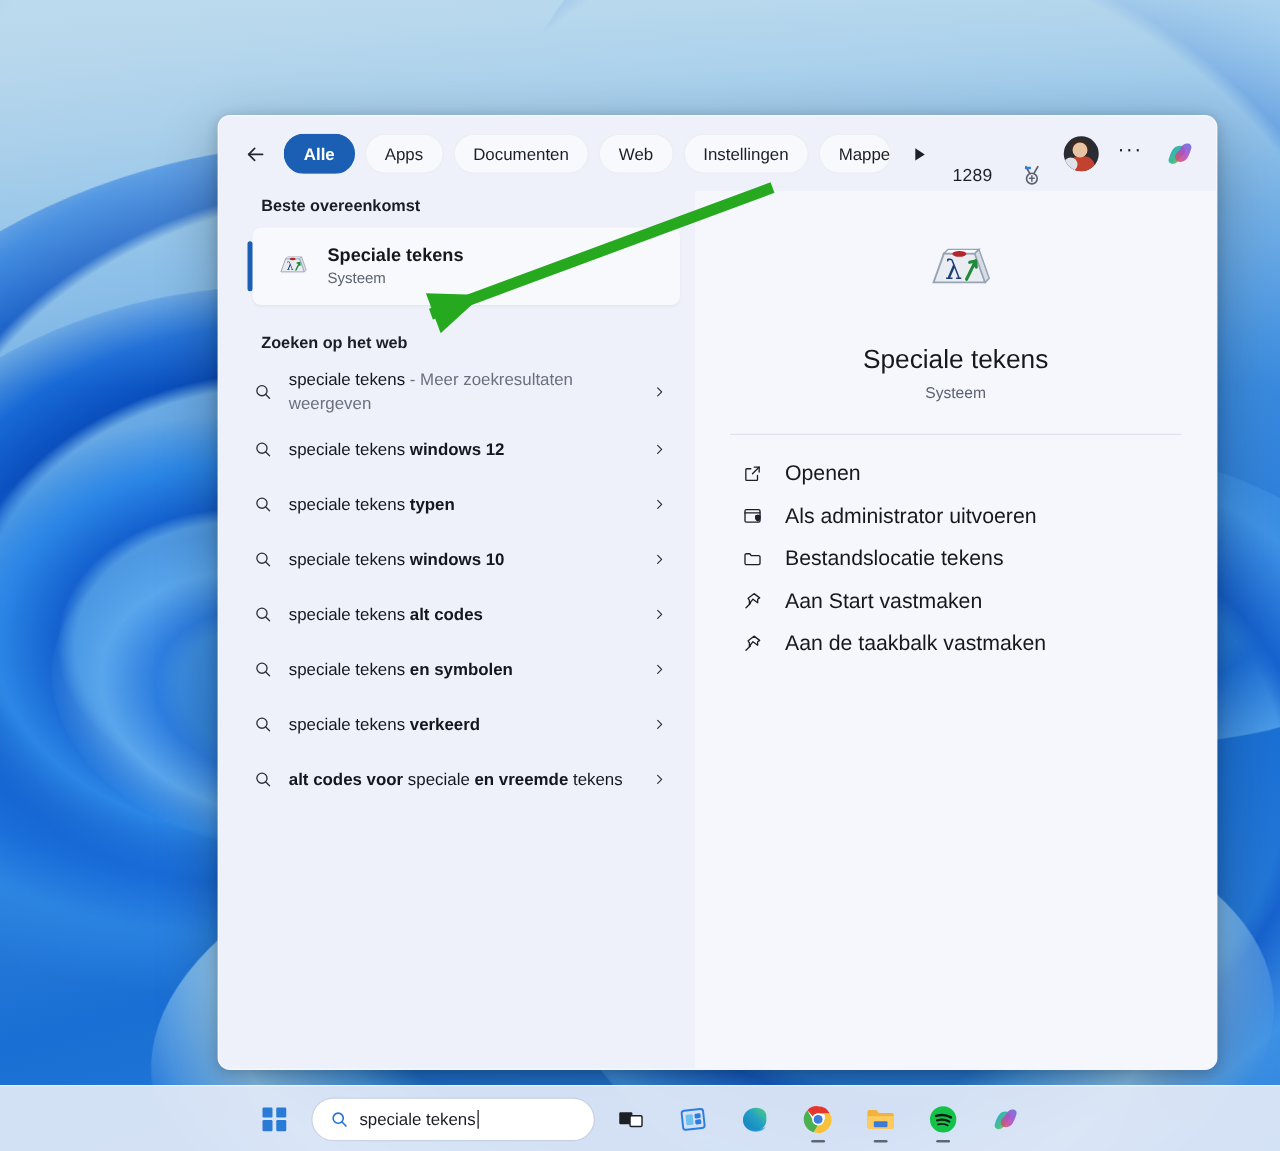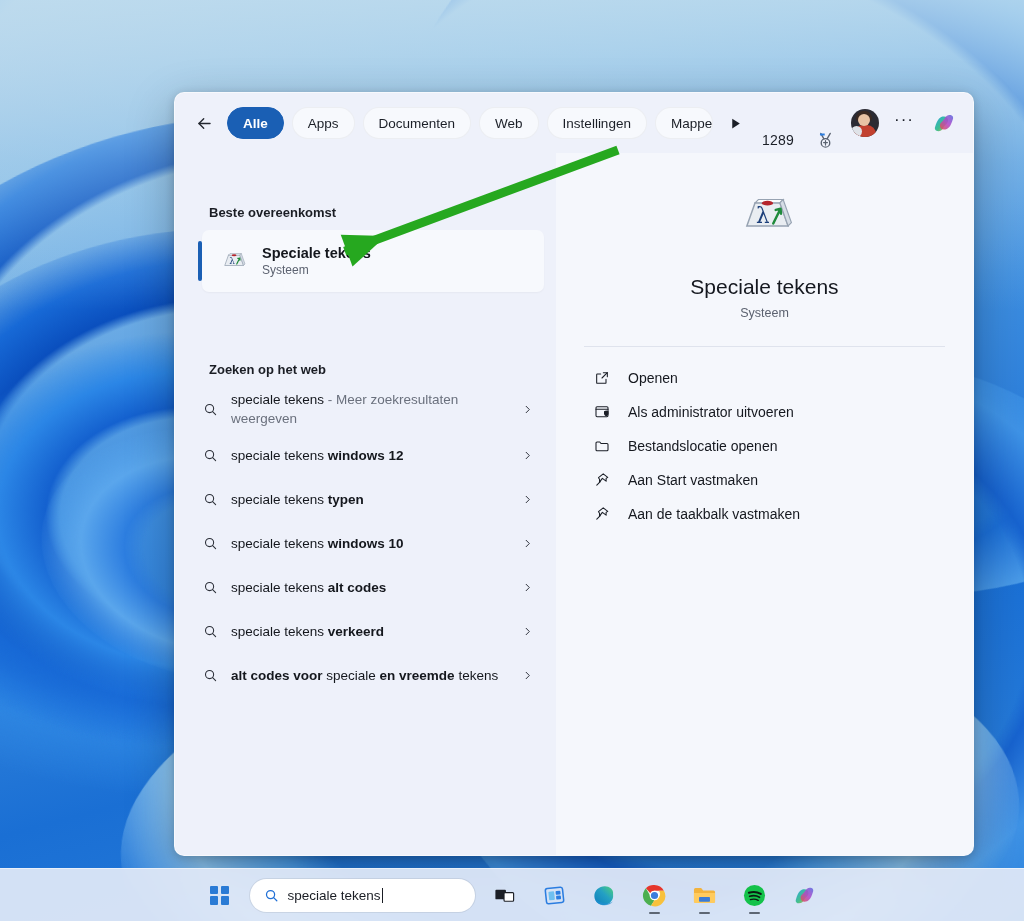--- a/index.html
+++ b/index.html
@@ -169,21 +169,20 @@
     flex: 1;
     background: #f5f7fc;
     padding: 26px 24px 0 24px;
   }
 
   .section-title {
     font-size: 13px;
     font-weight: 700;
     color: #1a1d24;
     padding: 10px 0 8px 34px;
-    margin-top: 48px;
   }
   #left-pane .section-title:first-child { padding-top: 4px; }
 
   
   .best-card {
     position: relative;
     margin: 2px 12px 0 27px;
     height: 62px;
     background: #f7f9fd;
     border-radius: 7px;
@@ -239,21 +238,21 @@
   }
   .action-list { padding-top: 14px; }
   .action-row {
     display: flex; align-items: center;
     height: 34px;
     padding: 0 8px 0 14px;
     border-radius: 5px;
     cursor: pointer;
   }
   .action-icon { width: 24px; color: #1b1f27; display:flex; align-items:center; }
-  .action-label { font-size: 14px; color: #15181f; margin-left: 10px; }
+  .action-label { font-size: 17px; color: #15181f; margin-left: 10px; }
 
   
   #annotation-arrow {
     position: absolute; left: 0; top: 0;
     width: 1024px; height: 921px;
     pointer-events: none; z-index: 40;
   }
 
   
   #taskbar {
@@ -481,20 +480,34 @@
                 </svg>
               </span>
             </div>
             <div class="web-row">
               <span class="web-icon">
                 <svg width="15" height="15" viewBox="0 0 24 24" fill="none" stroke="currentColor" stroke-width="1.7" stroke-linecap="round">
                   <circle cx="10.5" cy="10.5" r="6.5"></circle>
                   <line x1="15.4" y1="15.4" x2="20.2" y2="20.2"></line>
                 </svg>
               </span>
+              <span class="web-label">speciale tekens <b>en symbolen</b></span>
+              <span class="web-chevron">
+                <svg width="11" height="11" viewBox="0 0 24 24" fill="none" stroke="currentColor" stroke-width="2.1" stroke-linecap="round" stroke-linejoin="round">
+                  <polyline points="9,5 16,12 9,19"></polyline>
+                </svg>
+              </span>
+            </div>
+            <div class="web-row">
+              <span class="web-icon">
+                <svg width="15" height="15" viewBox="0 0 24 24" fill="none" stroke="currentColor" stroke-width="1.7" stroke-linecap="round">
+                  <circle cx="10.5" cy="10.5" r="6.5"></circle>
+                  <line x1="15.4" y1="15.4" x2="20.2" y2="20.2"></line>
+                </svg>
+              </span>
               <span class="web-label">speciale tekens <b>verkeerd</b></span>
               <span class="web-chevron">
                 <svg width="11" height="11" viewBox="0 0 24 24" fill="none" stroke="currentColor" stroke-width="2.1" stroke-linecap="round" stroke-linejoin="round">
                   <polyline points="9,5 16,12 9,19"></polyline>
                 </svg>
               </span>
             </div>
             <div class="web-row">
               <span class="web-icon">
                 <svg width="15" height="15" viewBox="0 0 24 24" fill="none" stroke="currentColor" stroke-width="1.7" stroke-linecap="round">
@@ -552,21 +565,21 @@
             </span>
             <span class="action-label">Als administrator uitvoeren</span>
           </div>
 
           <div class="action-row">
             <span class="action-icon">
               <svg width="16" height="16" viewBox="0 0 24 24" fill="none" stroke="currentColor" stroke-width="1.6" stroke-linecap="round" stroke-linejoin="round">
                 <path d="M3 7.5A1.5 1.5 0 0 1 4.5 6h4.2l1.8 2.2h9A1.5 1.5 0 0 1 21 9.7v7.8A1.5 1.5 0 0 1 19.5 19h-15A1.5 1.5 0 0 1 3 17.5z"></path>
               </svg>
             </span>
-            <span class="action-label">Bestandslocatie openen</span>
+            <span class="action-label">Bestandslocatie tekens</span>
           </div>
 
           <div class="action-row">
             <span class="action-icon">
               <svg width="16" height="16" viewBox="0 0 24 24" fill="none" stroke="currentColor" stroke-width="1.6" stroke-linecap="round" stroke-linejoin="round">
                 <path d="M14.8 3.2l6 6-2.6 1.2-.6 4.2-5-5-5 5 .6-4.2-1.2-2.6z" transform="rotate(-8 12 10)"></path>
                 <line x1="9.4" y1="14.6" x2="4.2" y2="19.8"></line>
               </svg>
             </span>
             <span class="action-label">Aan Start vastmaken</span>

